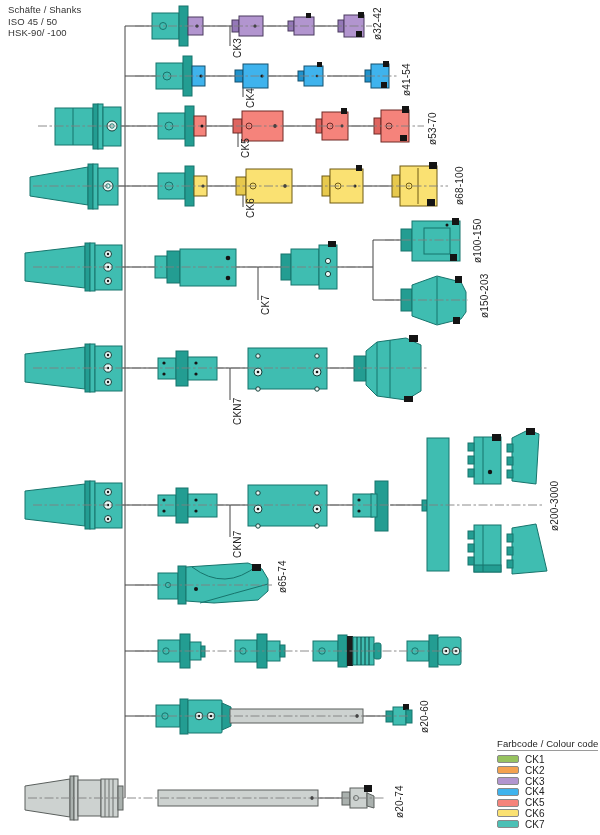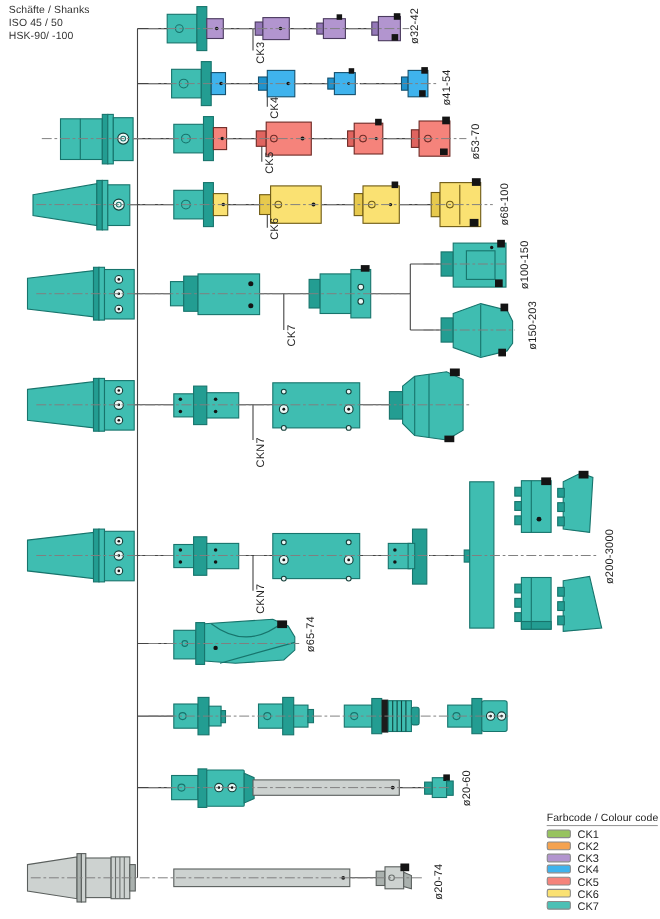--- a/index.html
+++ b/index.html
@@ -8,21 +8,21 @@
   svg{position:absolute;left:0;top:0;}
   
   #hdr{position:absolute;left:8px;top:4px;font-size:9.5px;line-height:11.5px;color:#333;letter-spacing:.1px;}
   
   .vlabel{position:absolute;transform-origin:0 0;transform:rotate(-90deg);
           font-size:10px;line-height:11px;color:#1f1f1f;white-space:nowrap;letter-spacing:.2px;}
   
   #legend{position:absolute;left:497px;top:738px;font-size:10px;}
   #legend .lt{display:inline-block;font-size:9.5px;color:#222;border-bottom:1px solid #9a9a9a;
               padding-bottom:1px;margin-bottom:3px;letter-spacing:.1px;}
-  .lrow{display:flex;height:10.8px;}
+  .lrow{display:flex;align-items:center;height:10.8px;}
   .sw{width:22px;height:8px;border:1px solid #8a8a8a;border-radius:2px;margin-right:6px;box-sizing:border-box;}
   .sw1{background:var(--ck1);} .sw2{background:var(--ck2);} .sw3{background:var(--ck3);}
   .sw4{background:var(--ck4);} .sw5{background:var(--ck5);} .sw6{background:var(--ck6);}
   .sw7{background:var(--ck7);}
   
   .ln{stroke:var(--line);stroke-width:1;fill:none;}
   .cl{stroke:var(--centerline);stroke-width:.9;fill:none;stroke-dasharray:9 2.5 2.5 2.5;}
   .tl{fill:var(--teal);stroke:var(--teal_deep);stroke-width:1;}
   .tld{fill:var(--teal_dark);stroke:var(--teal_deep);stroke-width:1;}
   .ol{fill:none;stroke:var(--teal_deep);stroke-width:1;}

